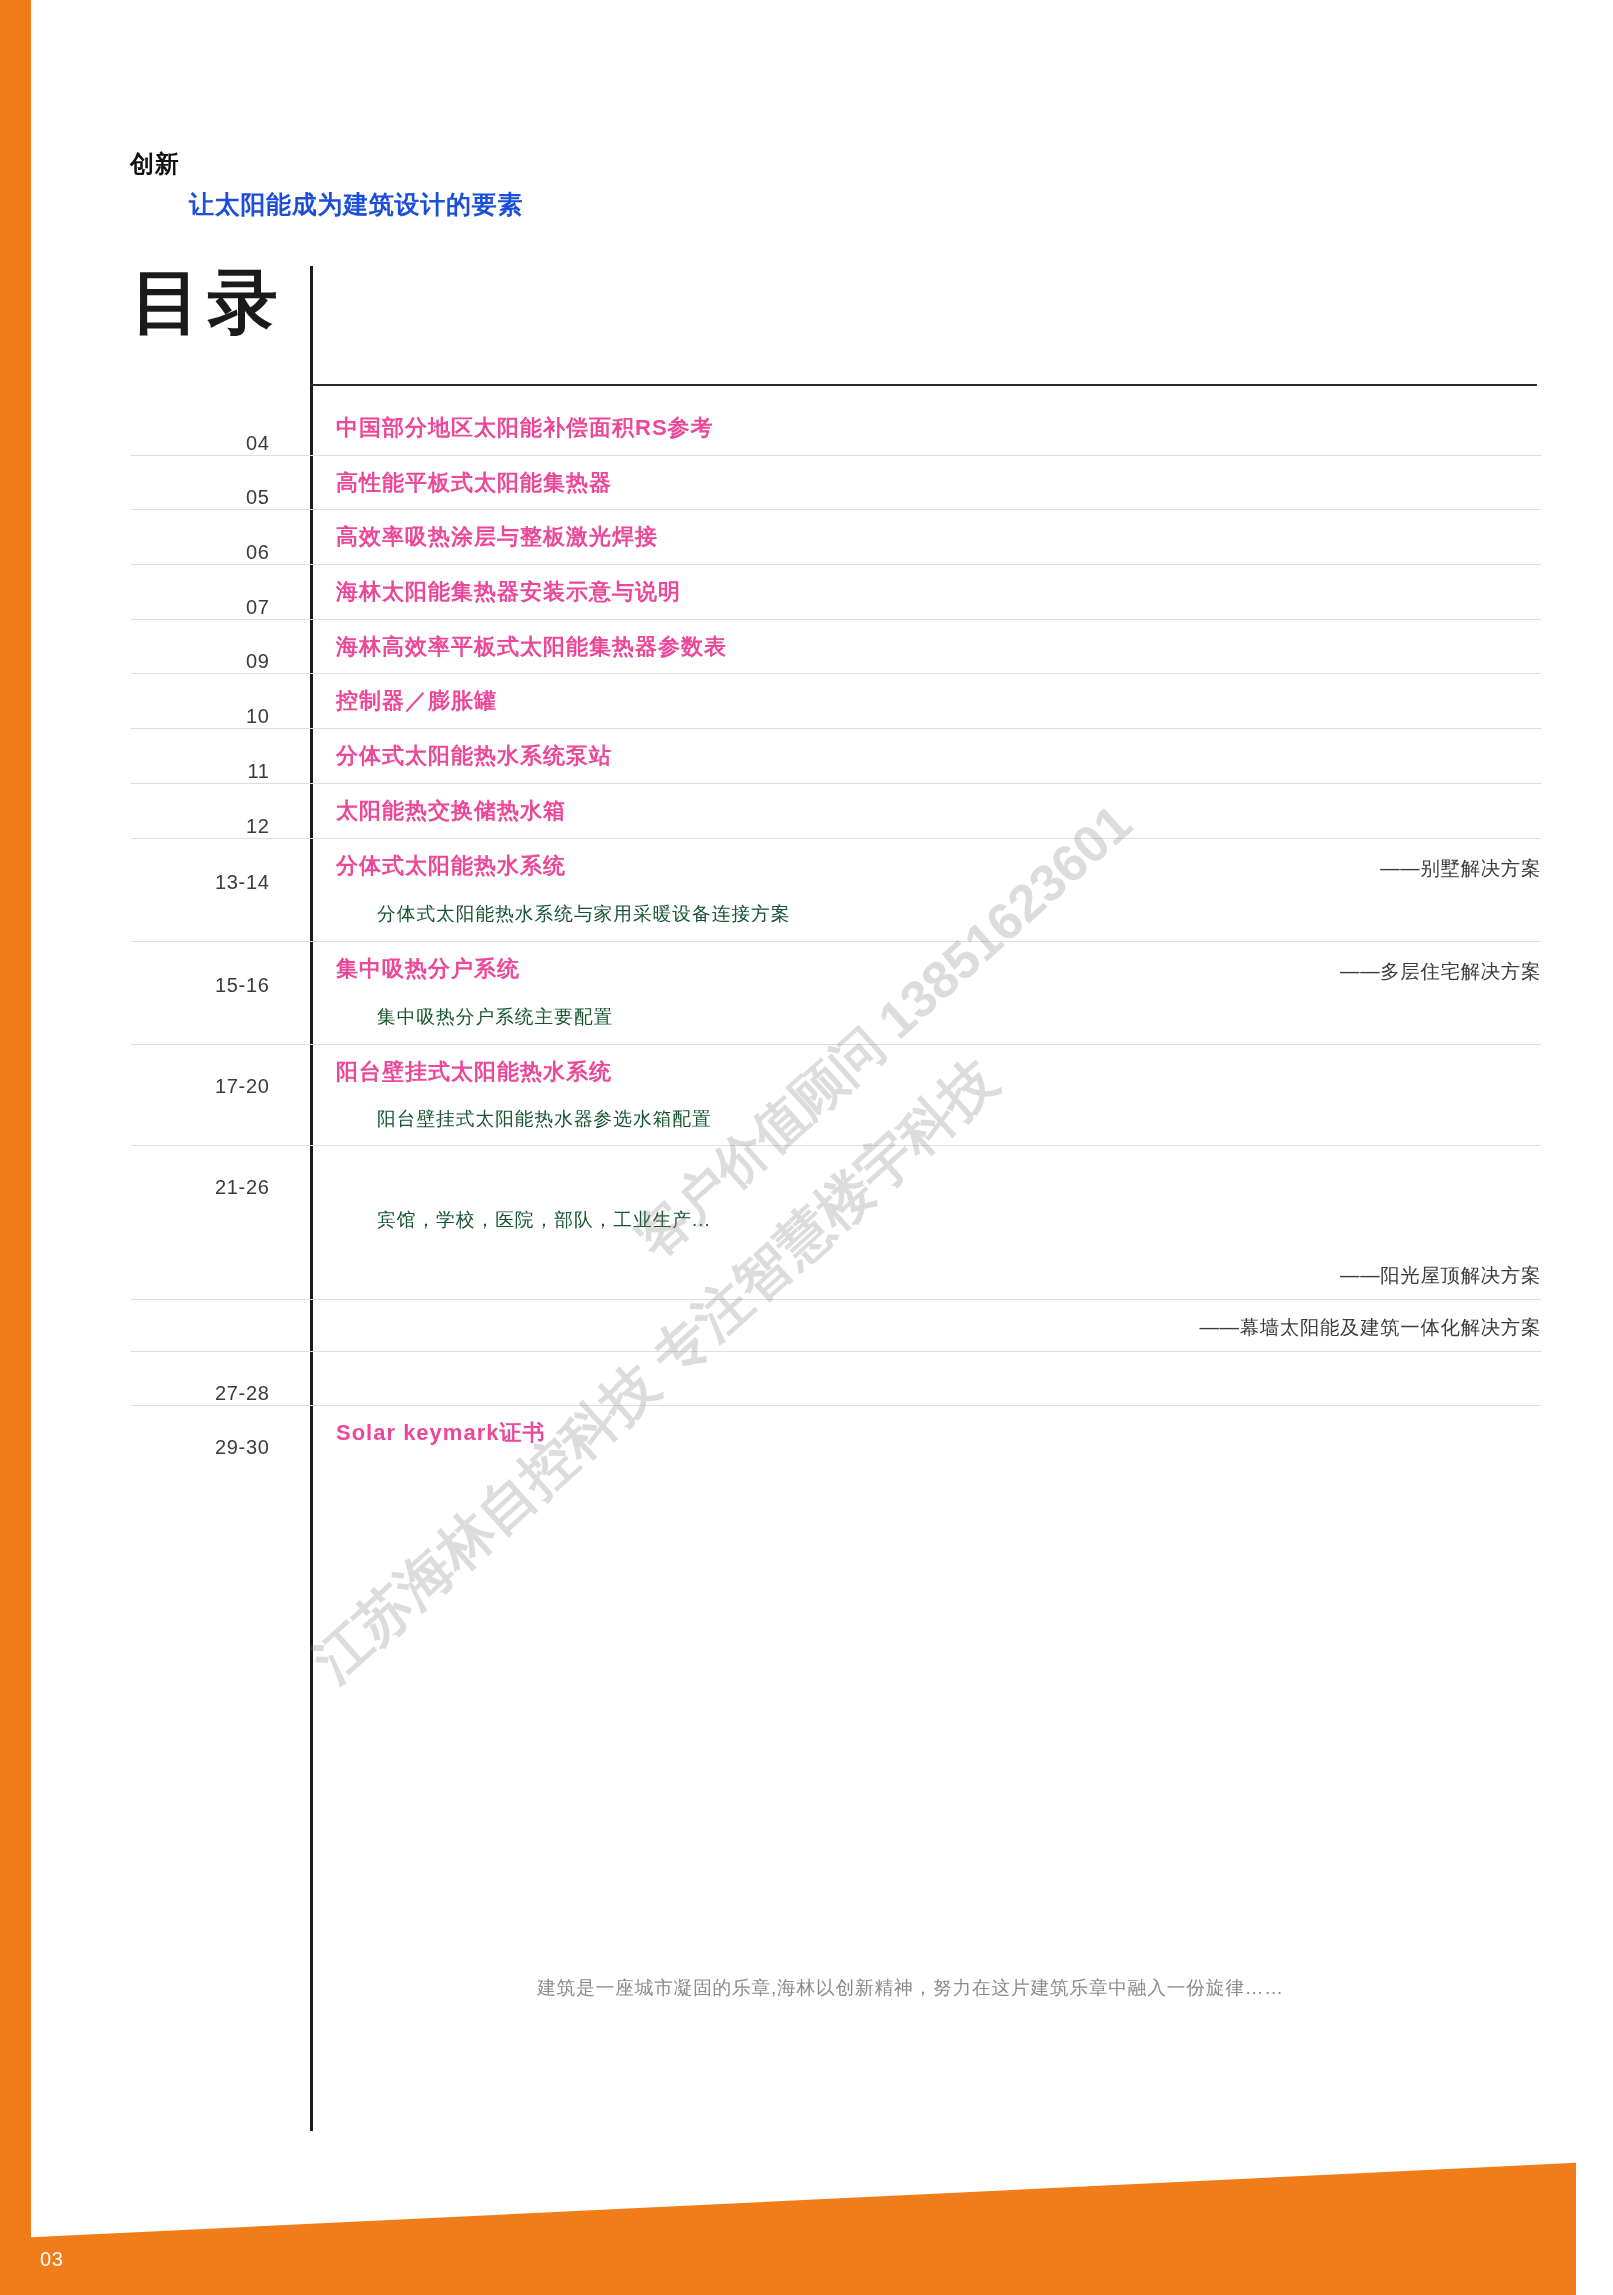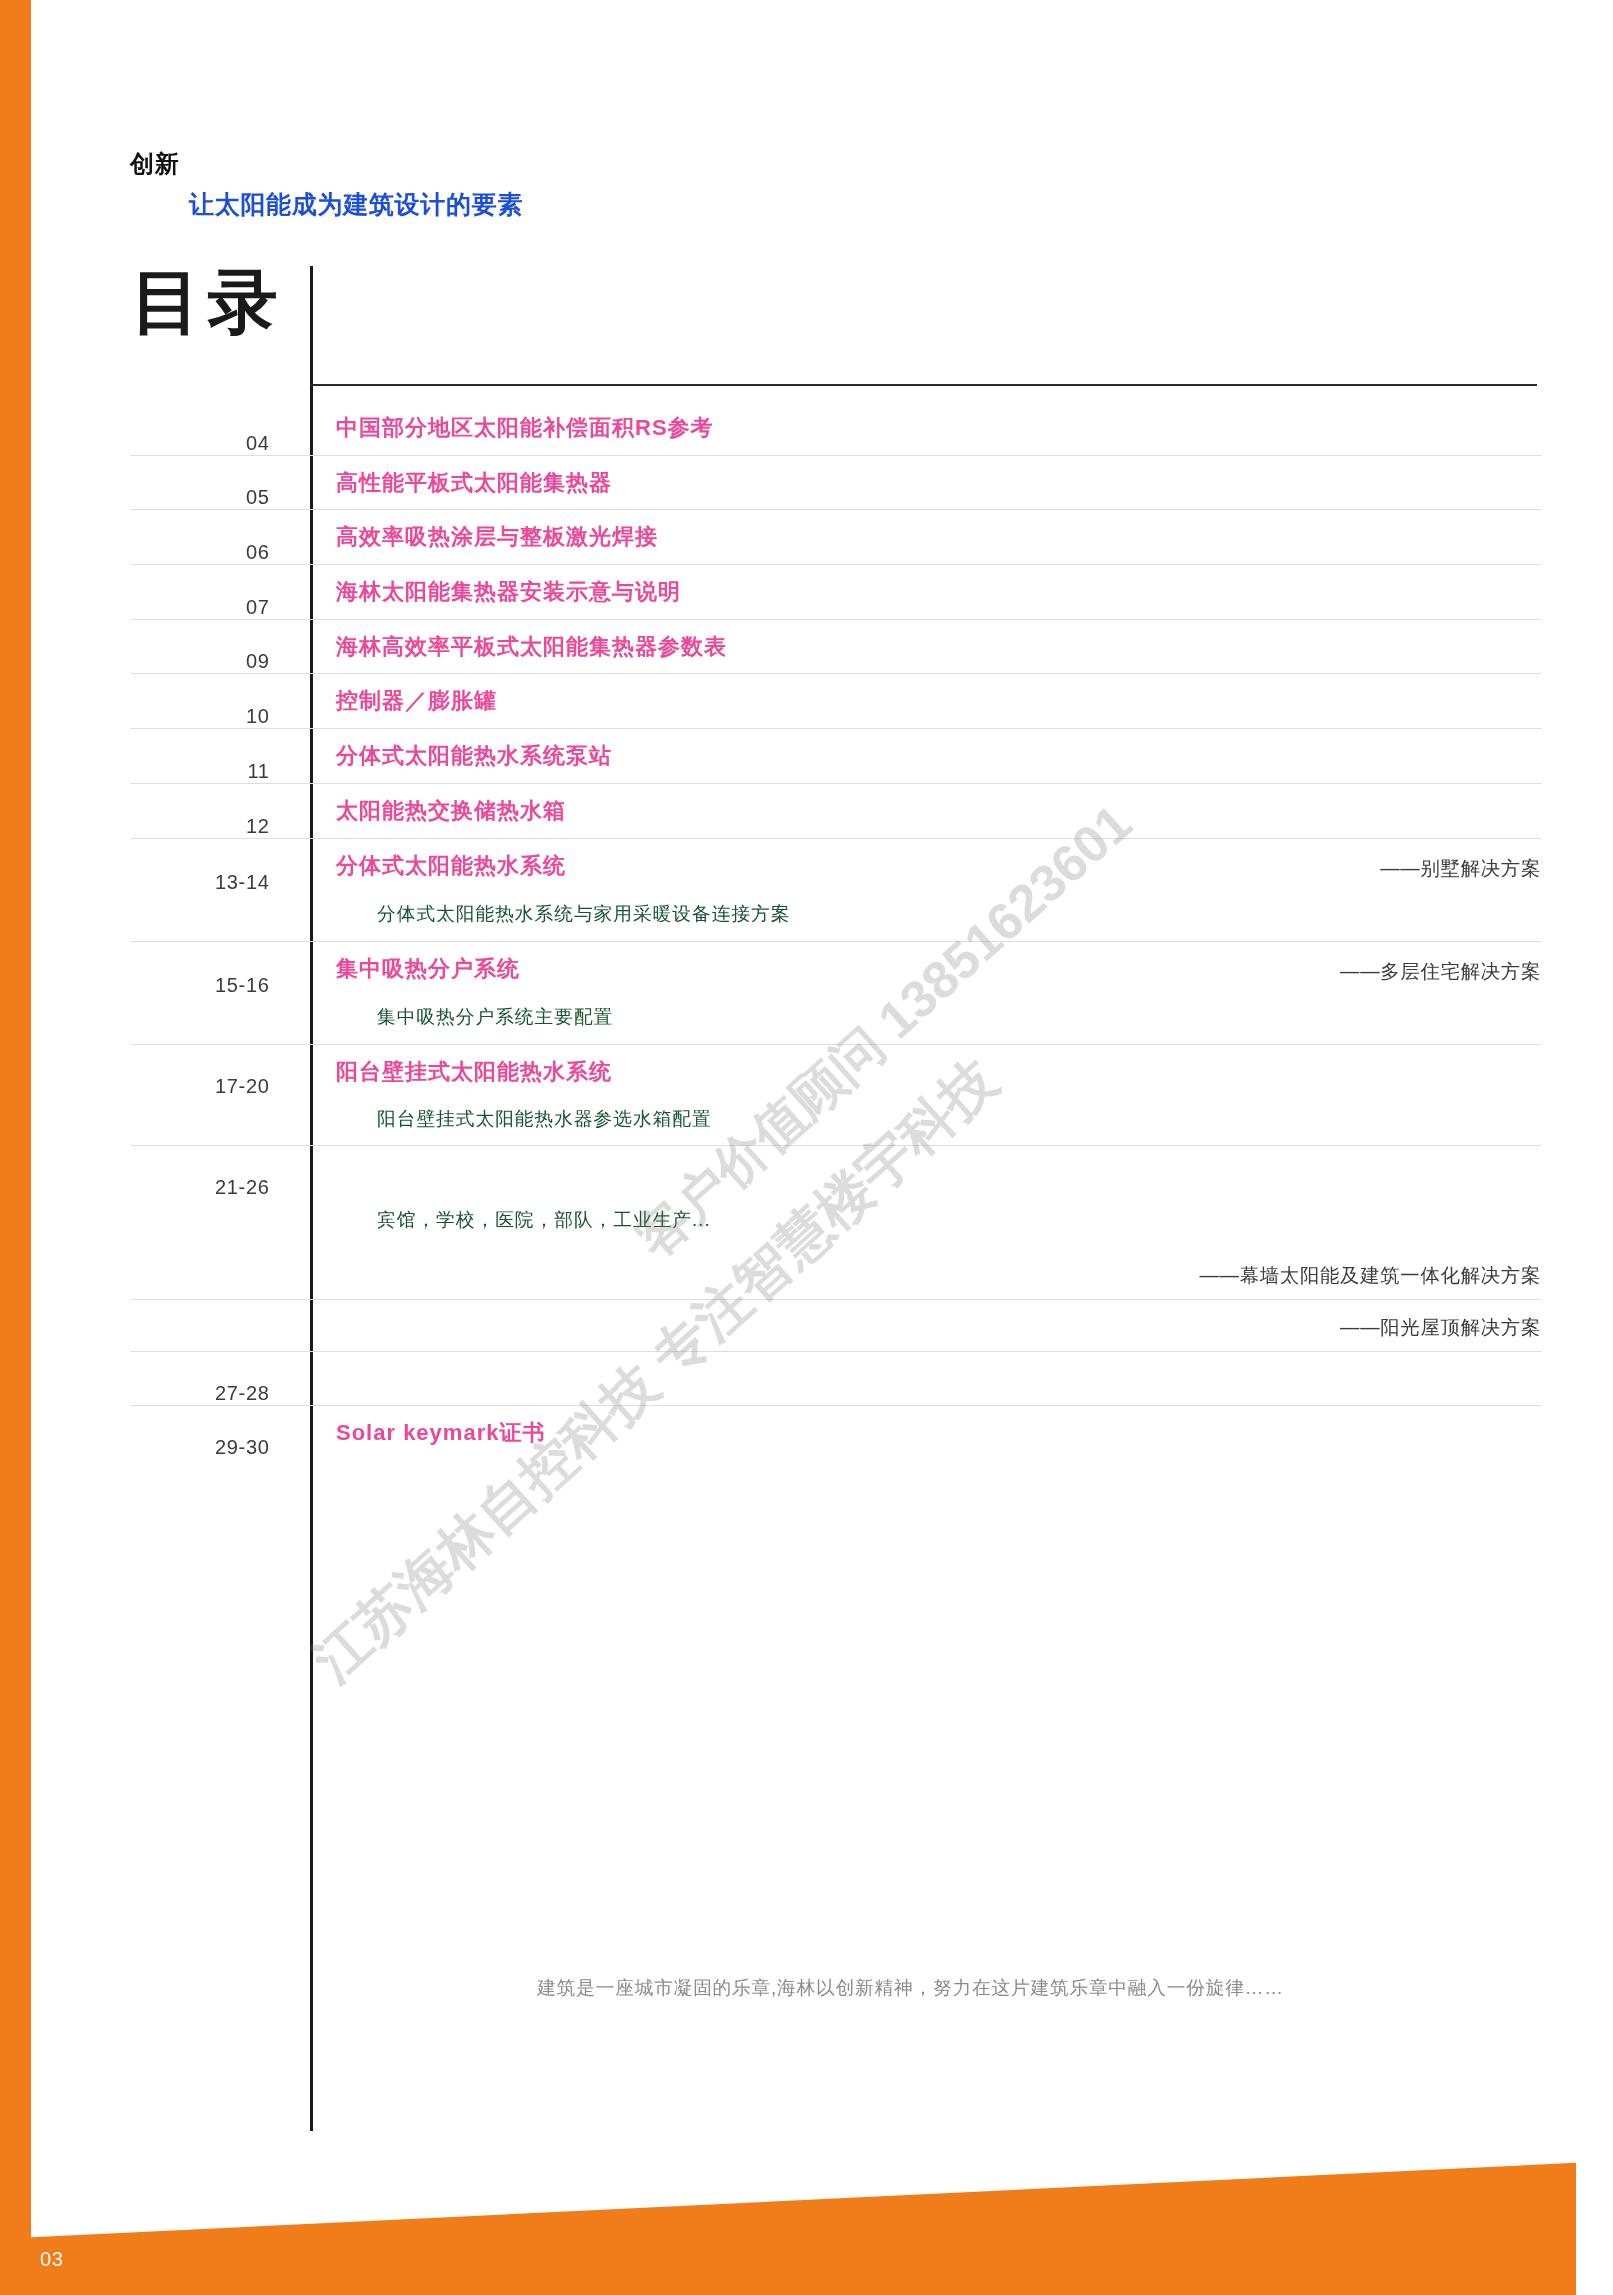--- a/index.html
+++ b/index.html
@@ -387,27 +387,27 @@
       <div class="toc-sub-row no-rule">
         <div class="toc-sub-num"></div>
         <div class="toc-sub-main">
           <div class="toc-sub-label">宾馆，学校，医院，部队，工业生产...</div>
         </div>
       </div>
 
       <div class="toc-onlyright-row">
         <div class="toc-onlyright-num"></div>
         <div class="toc-onlyright-main">
-          <div class="toc-right">——幕墙太阳能及建筑一体化解决方案</div>
+          <div class="toc-right">——阳光屋顶解决方案</div>
         </div>
       </div>
       <div class="toc-onlyright-row">
         <div class="toc-onlyright-num"></div>
         <div class="toc-onlyright-main">
-          <div class="toc-right">——阳光屋顶解决方案</div>
+          <div class="toc-right">——幕墙太阳能及建筑一体化解决方案</div>
         </div>
       </div>
 
       <div class="toc-row">
         <div class="toc-num">27-28</div>
       </div>
 
       <div class="toc-row no-rule">
         <div class="toc-num">29-30</div>
         <div class="toc-main">

